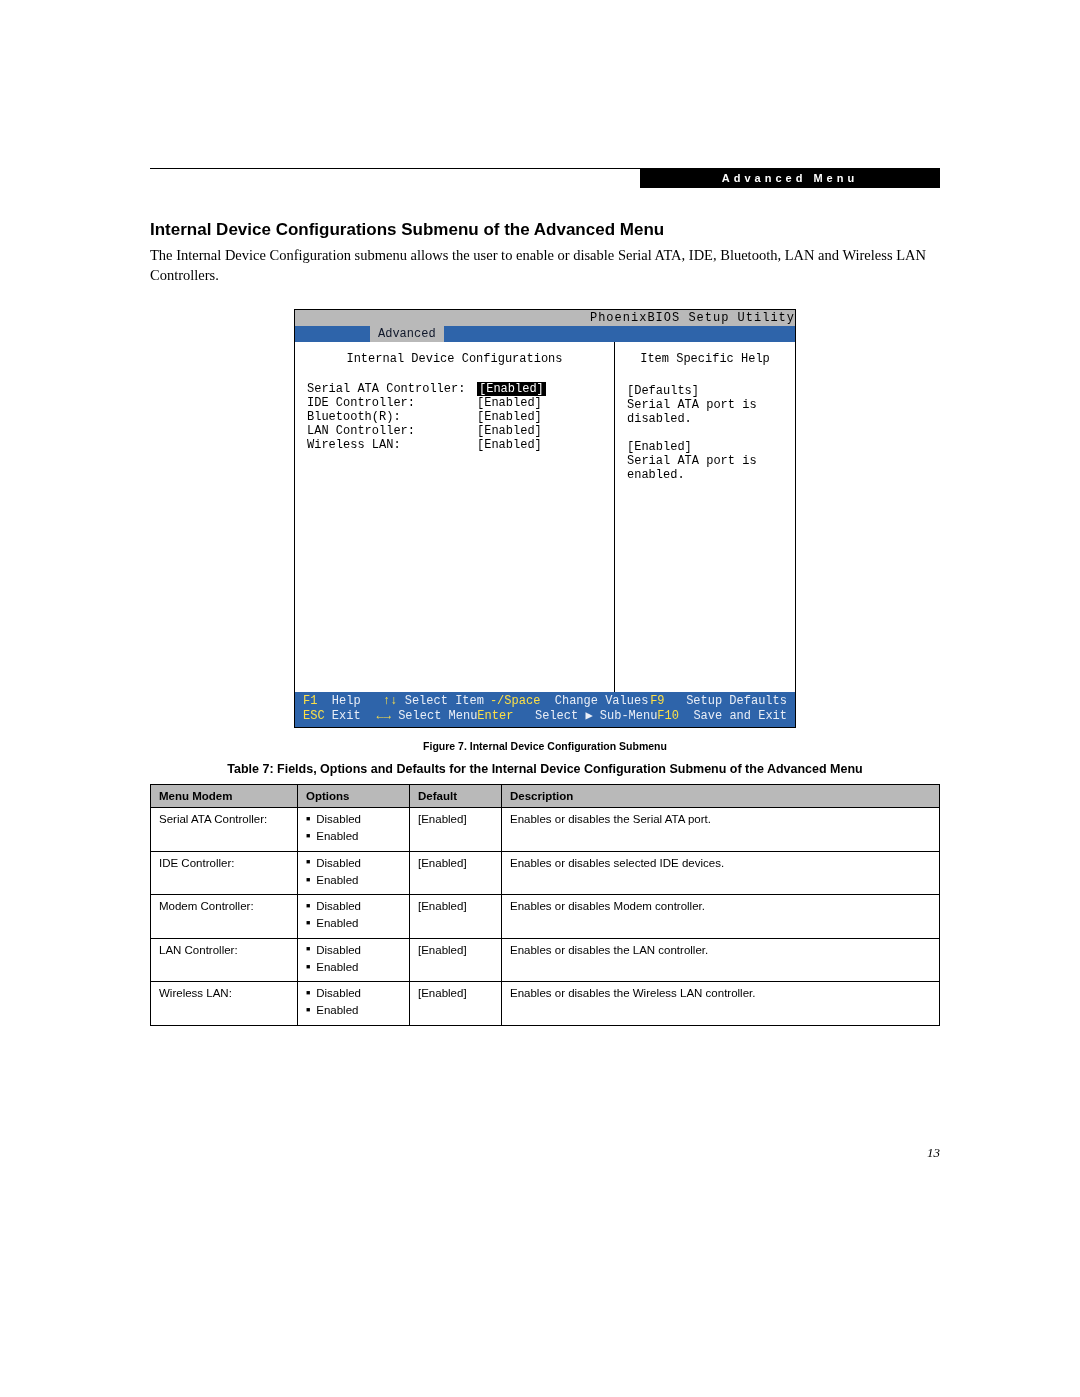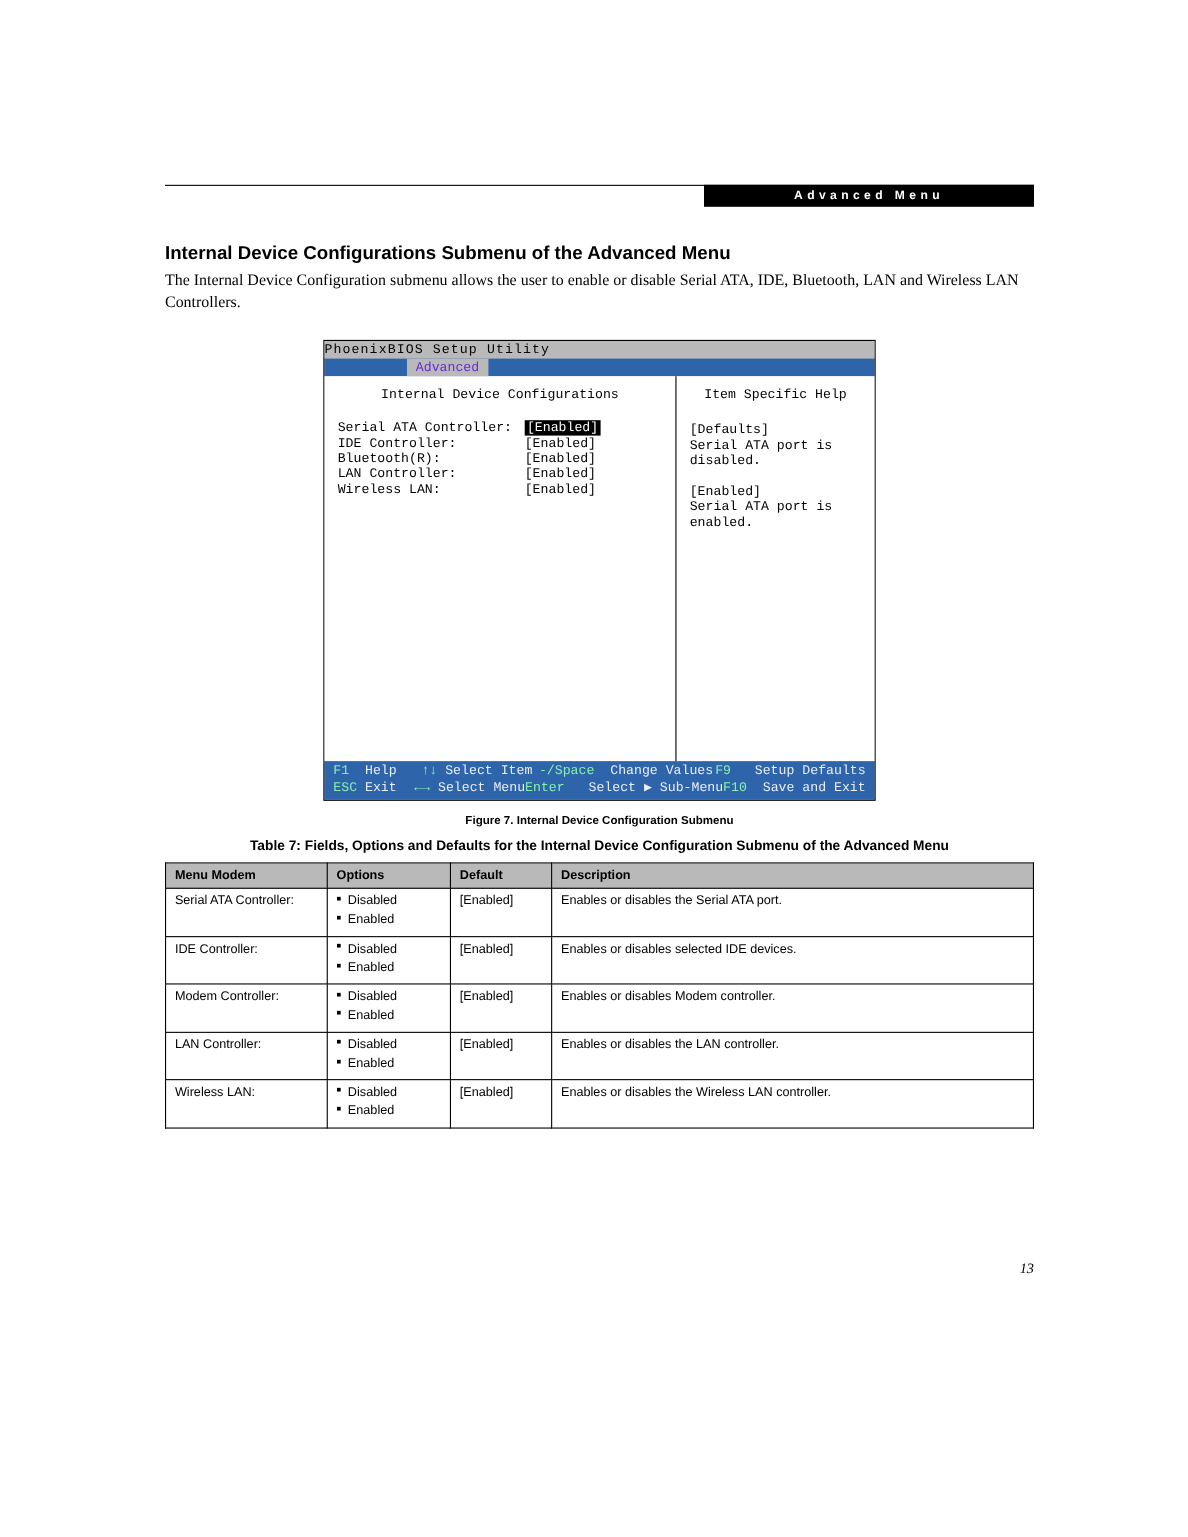--- a/index.html
+++ b/index.html
@@ -54,35 +54,35 @@
   .bios {
     width: 500px;
     margin: 10px auto 8px auto;
     border: 1px solid #000;
     font-family: "Courier New", monospace;
     font-size: 12px;
     color: #000;
     background: #b9b9b9;
   }
   .bios-title {
-    text-align: left;
+    text-align: right;
     background: #b9b9b9;
     padding: 1px 0;
     letter-spacing: 1px;
   }
   .bios-menubar {
     background: #2e64aa;
     color: #e9eef7;
     display: flex;
     font-size: 12px;
   }
   .bios-menubar .spacer { width: 75px; }
   .bios-menubar .tab {
     background: #b9b9b9;
-    color: #6d28d9;
+    color: #0f172a;
     padding: 1px 8px;
   }
   .bios-body {
     display: flex;
     background: #fff;
   }
   .bios-left {
     width: 320px;
     border-right: 1px solid #000;
     padding: 0;
@@ -112,21 +112,21 @@
     text-align: center;
     margin-bottom: 18px;
   }
   .bios-footer {
     background: #2e64aa;
     color: #e9eef7;
     padding: 2px 8px 3px 8px;
     font-size: 12px;
     line-height: 1.25;
   }
-  .bios-footer .k { color: #86efac; }
+  .bios-footer .k { color: #fde047; }
   .bios-footer .row { display:flex; }
   .bios-footer .c1 { width: 90px; white-space: pre;}
   .bios-footer .c2 { width: 120px; white-space: pre;}
   .bios-footer .c3 { width: 180px; white-space: pre;}
   .bios-footer .c4 { white-space: pre;}
   .fig-caption {
     text-align: center;
     font-family: Arial, Helvetica, sans-serif;
     font-size: 10.5px;
     font-weight: bold;

